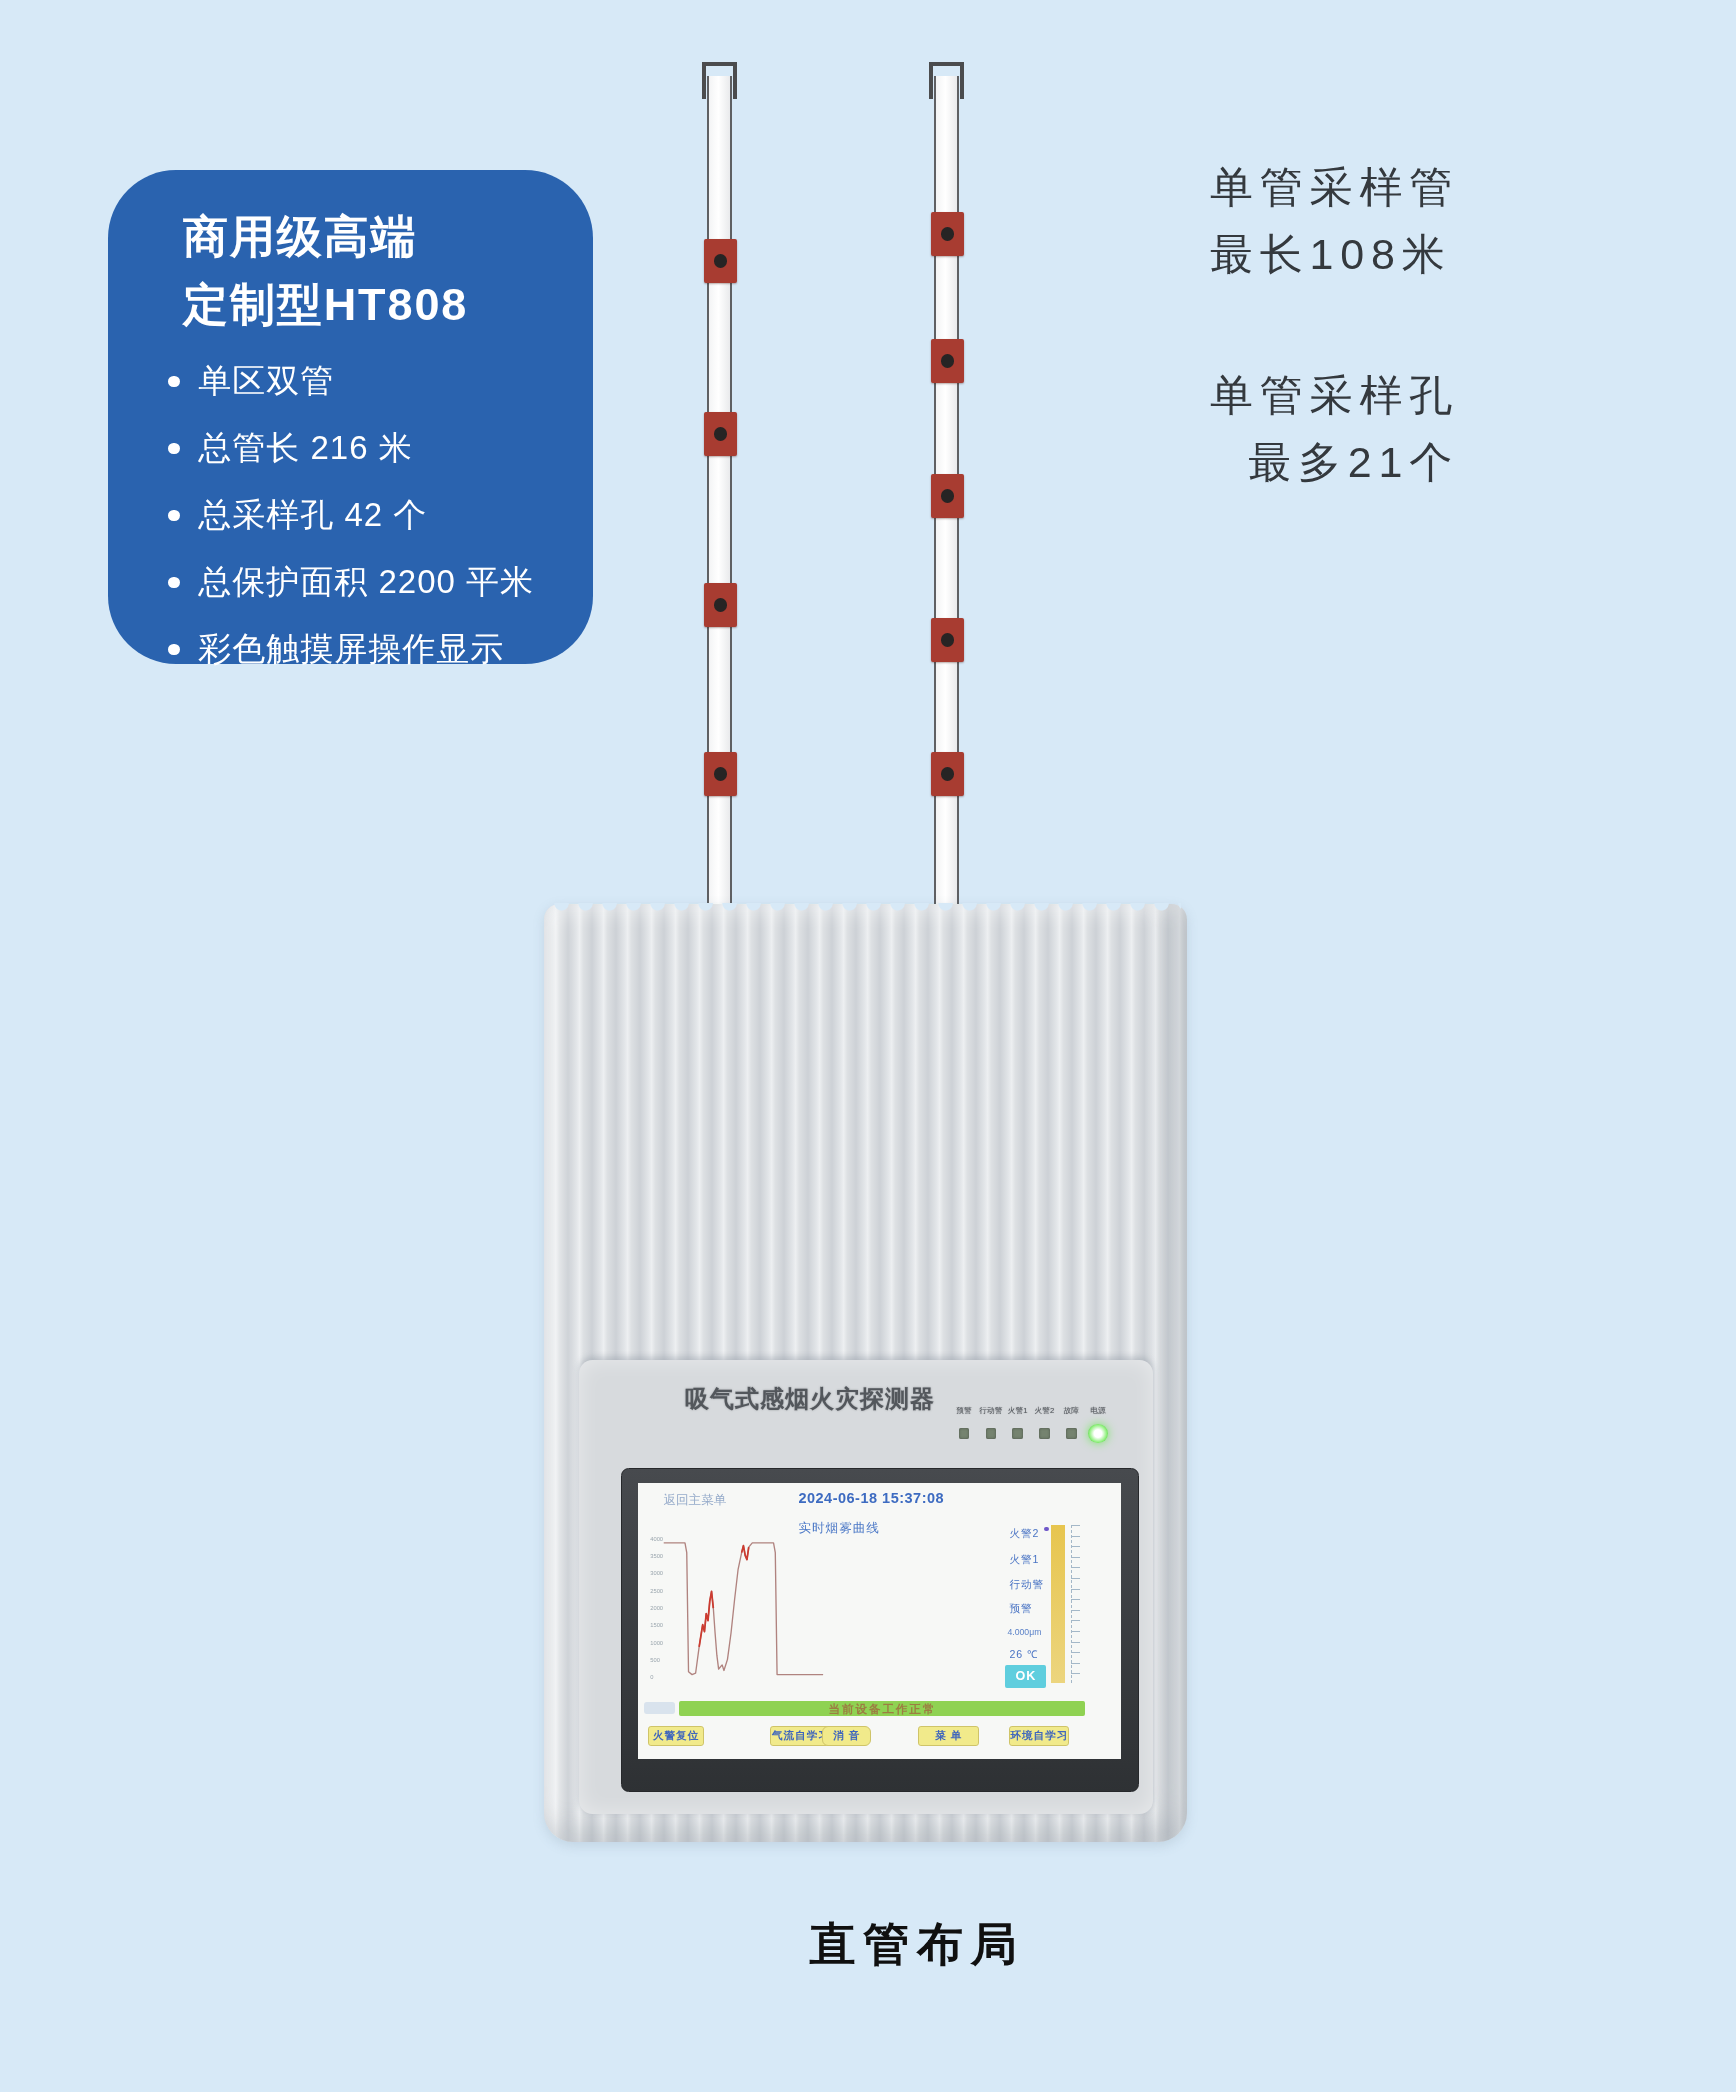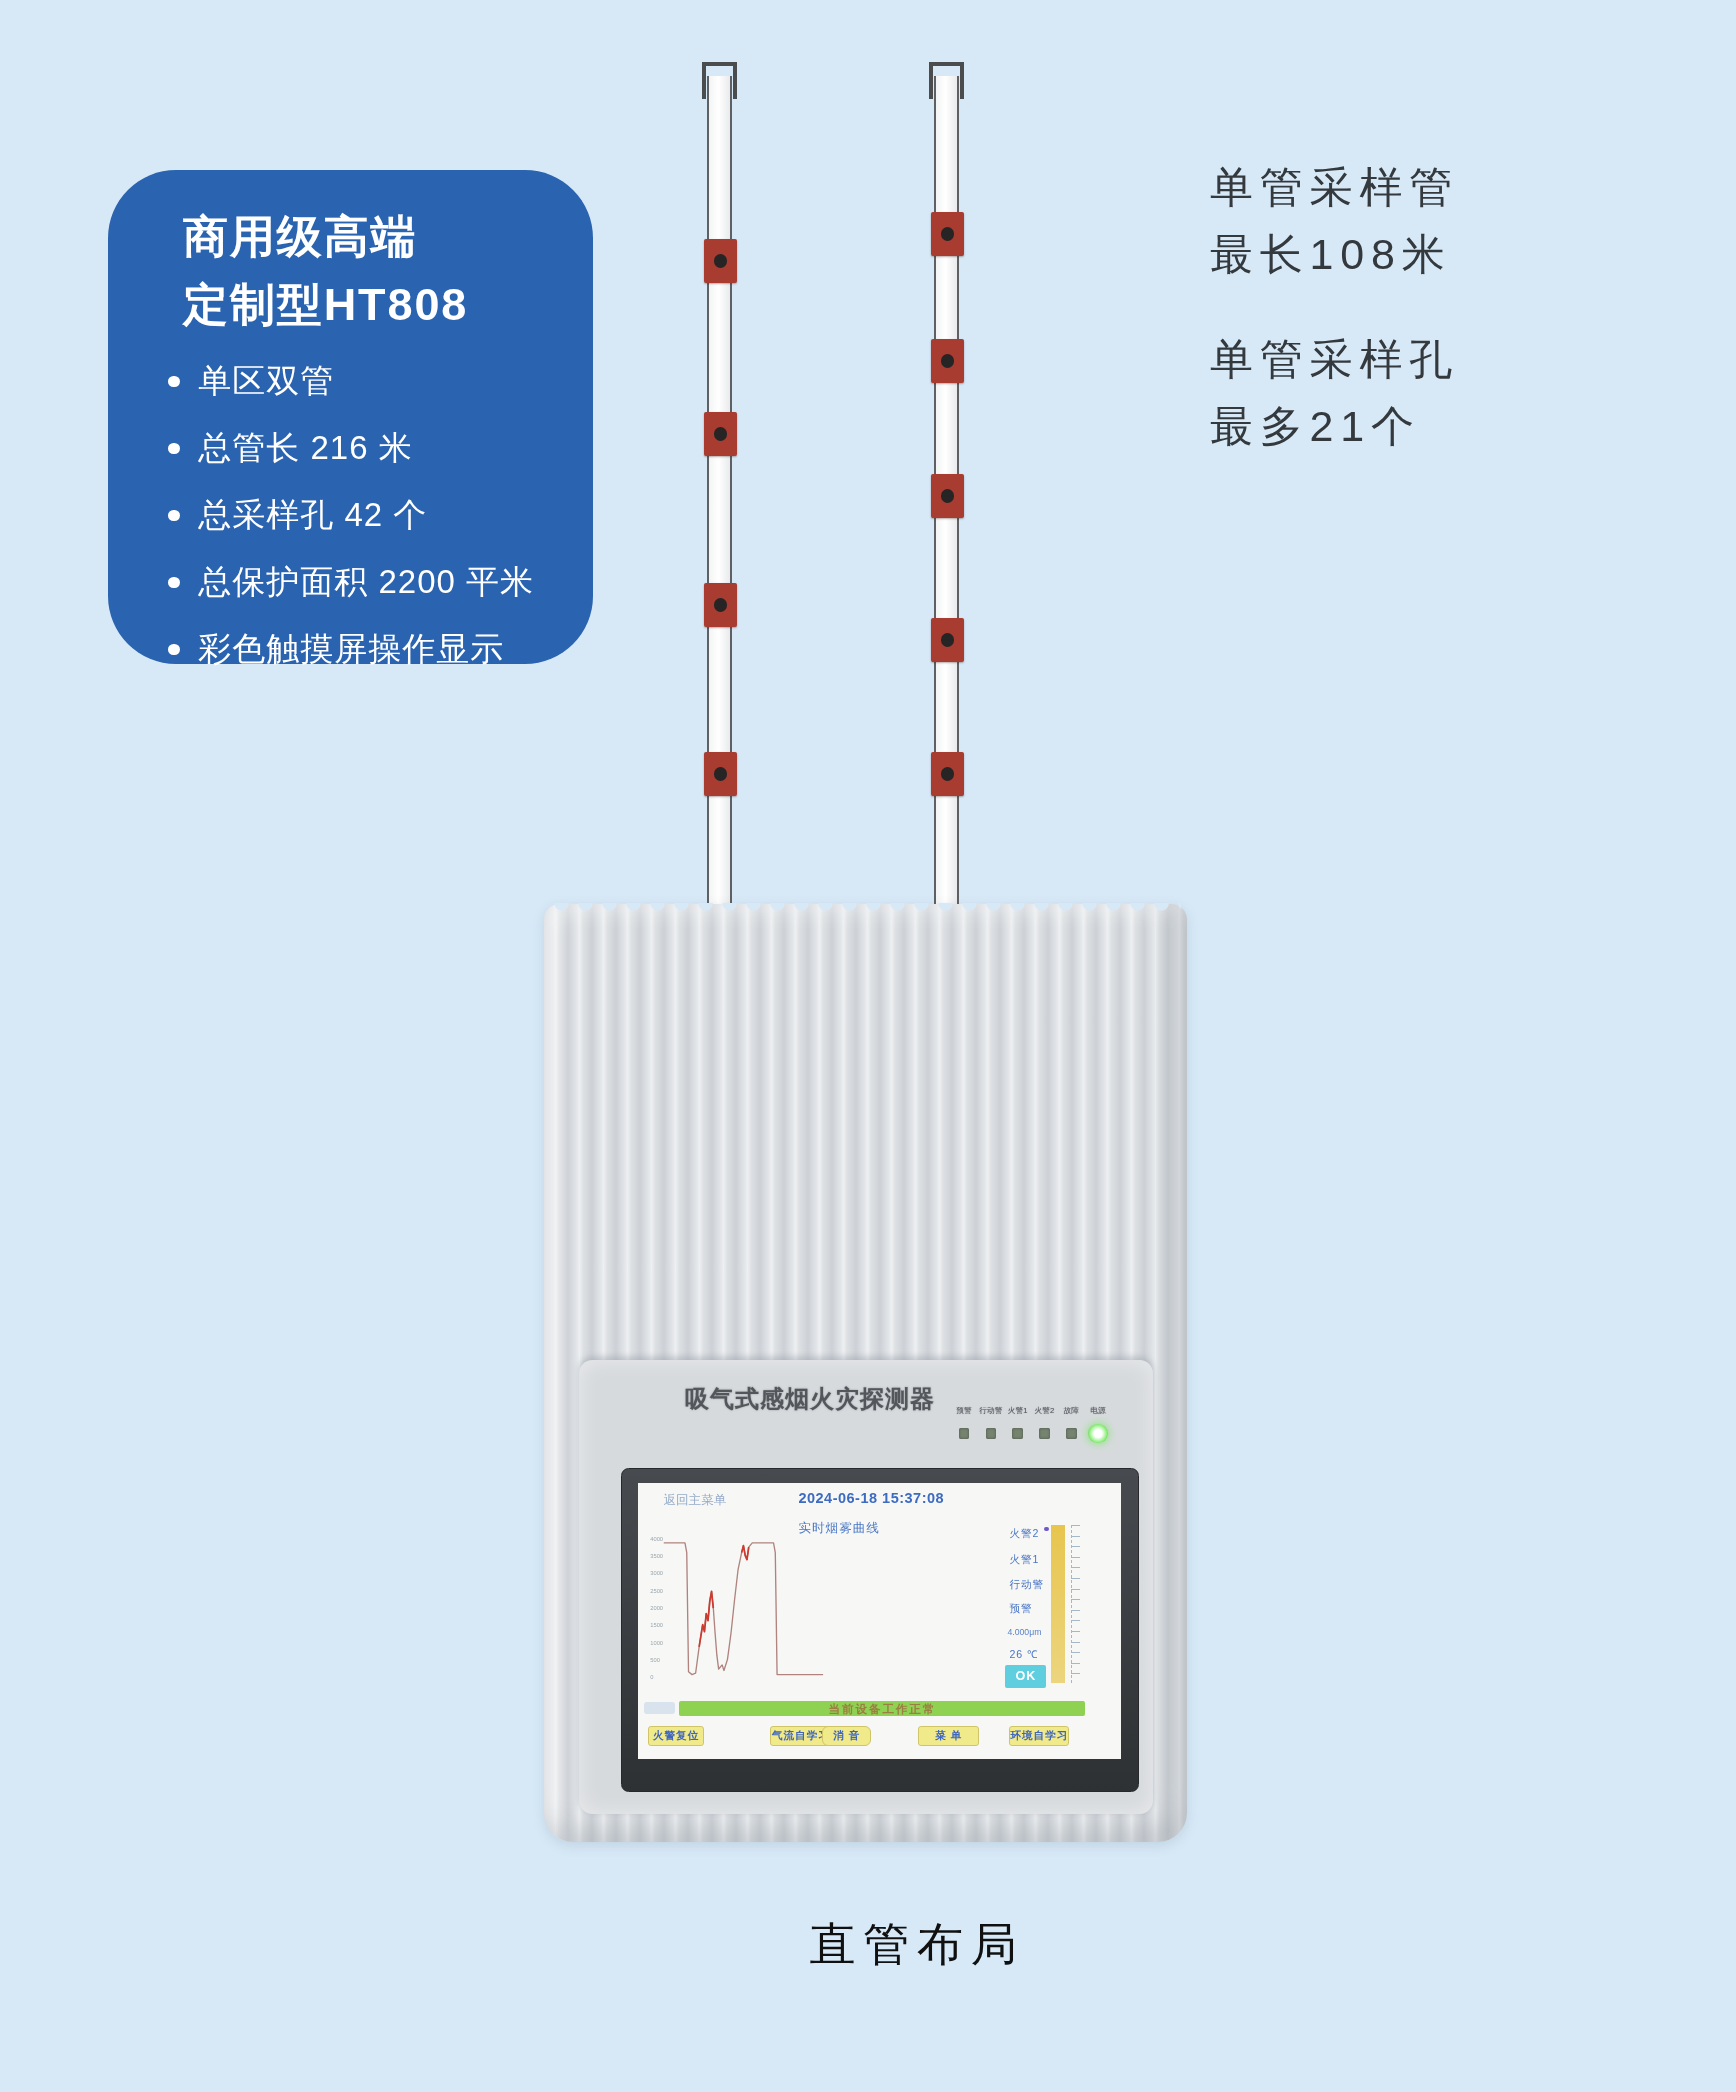--- a/index.html
+++ b/index.html
@@ -27,21 +27,21 @@
   .bracket{position:absolute;left:-4.8px;top:0;width:27px;height:33px;
            border:4.8px solid #4b4c4e;border-bottom:none;}
   .marker{position:absolute;left:-2.9px;width:33px;height:44px;background:#a83c31;
           border-radius:1.9px;box-shadow:0 1px 1.9px rgba(60,20,15,.35);}
   .marker::after{content:"";position:absolute;left:50%;top:50%;width:13.5px;height:13.5px;
           margin:-6.8px 0 0 -6.8px;border-radius:50%;background:#262424;}
 
   
   .note{position:absolute;left:1210px;color:#34393e;font-size:43px;line-height:1.55;
         letter-spacing:6.8px;}
-  .note-1{top:154px;} .note-2{top:326px;}
+  .note-1{top:154px;} .note-2{top:362px;text-align:right;}
 
   
   .device{position:absolute;left:544px;top:904px;width:643px;height:938px;
           border-radius:15.4px 15.4px 29px 29px;
           background:repeating-linear-gradient(90deg,#cdd1d6 0px,#e3e6e9 8.7px,#edeff1 11.6px,#dde0e3 15.4px,#cdd1d6 24px);
           box-shadow:inset -15.4px -11.6px 27px rgba(110,122,134,.28),
                      inset 11.6px 7.7px 19.3px rgba(255,255,255,.55),
                      0 3.9px 11.6px rgba(100,120,140,.18);}
   .device .scallop-top{content:"";position:absolute;left:5.8px;right:5.8px;top:-1px;height:13.5px;
           background:radial-gradient(circle 8.7px at 11.6px 0px,#d7e9f7 6.8px,transparent 7.7px);
@@ -90,21 +90,21 @@
         font-weight:700;letter-spacing:1.9px;}
   .ghost-label{position:absolute;left:5.8px;top:219px;width:31px;height:12.6px;
         background:rgba(160,190,220,.35);border-radius:2.9px;}
   .scr-btn{position:absolute;top:243px;height:20px;background:#f1ea8b;
         border:1px solid #cfc468;border-radius:2.9px;color:#3f66bd;font-size:10.6px;
         font-weight:700;display:flex;align-items:center;justify-content:center;
         letter-spacing:1px;box-sizing:border-box;}
 
   
   .caption{position:absolute;left:748px;top:1914px;width:338px;text-align:center;
-        font-size:46px;color:#101010;letter-spacing:7.7px;font-weight:400;}
+        font-size:46px;color:#101010;letter-spacing:7.7px;font-weight:700;}
 </style>
 </head>
 <body>
 
 <div class="page">
 
   <section class="spec-card">
     <div class="card-title">
       <div>商用级高端</div>
       <div>定制型HT808</div>

